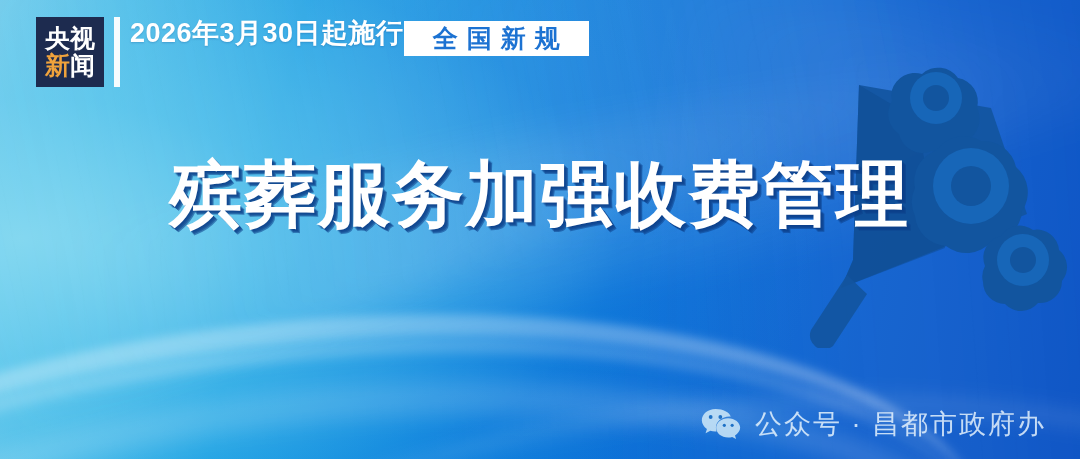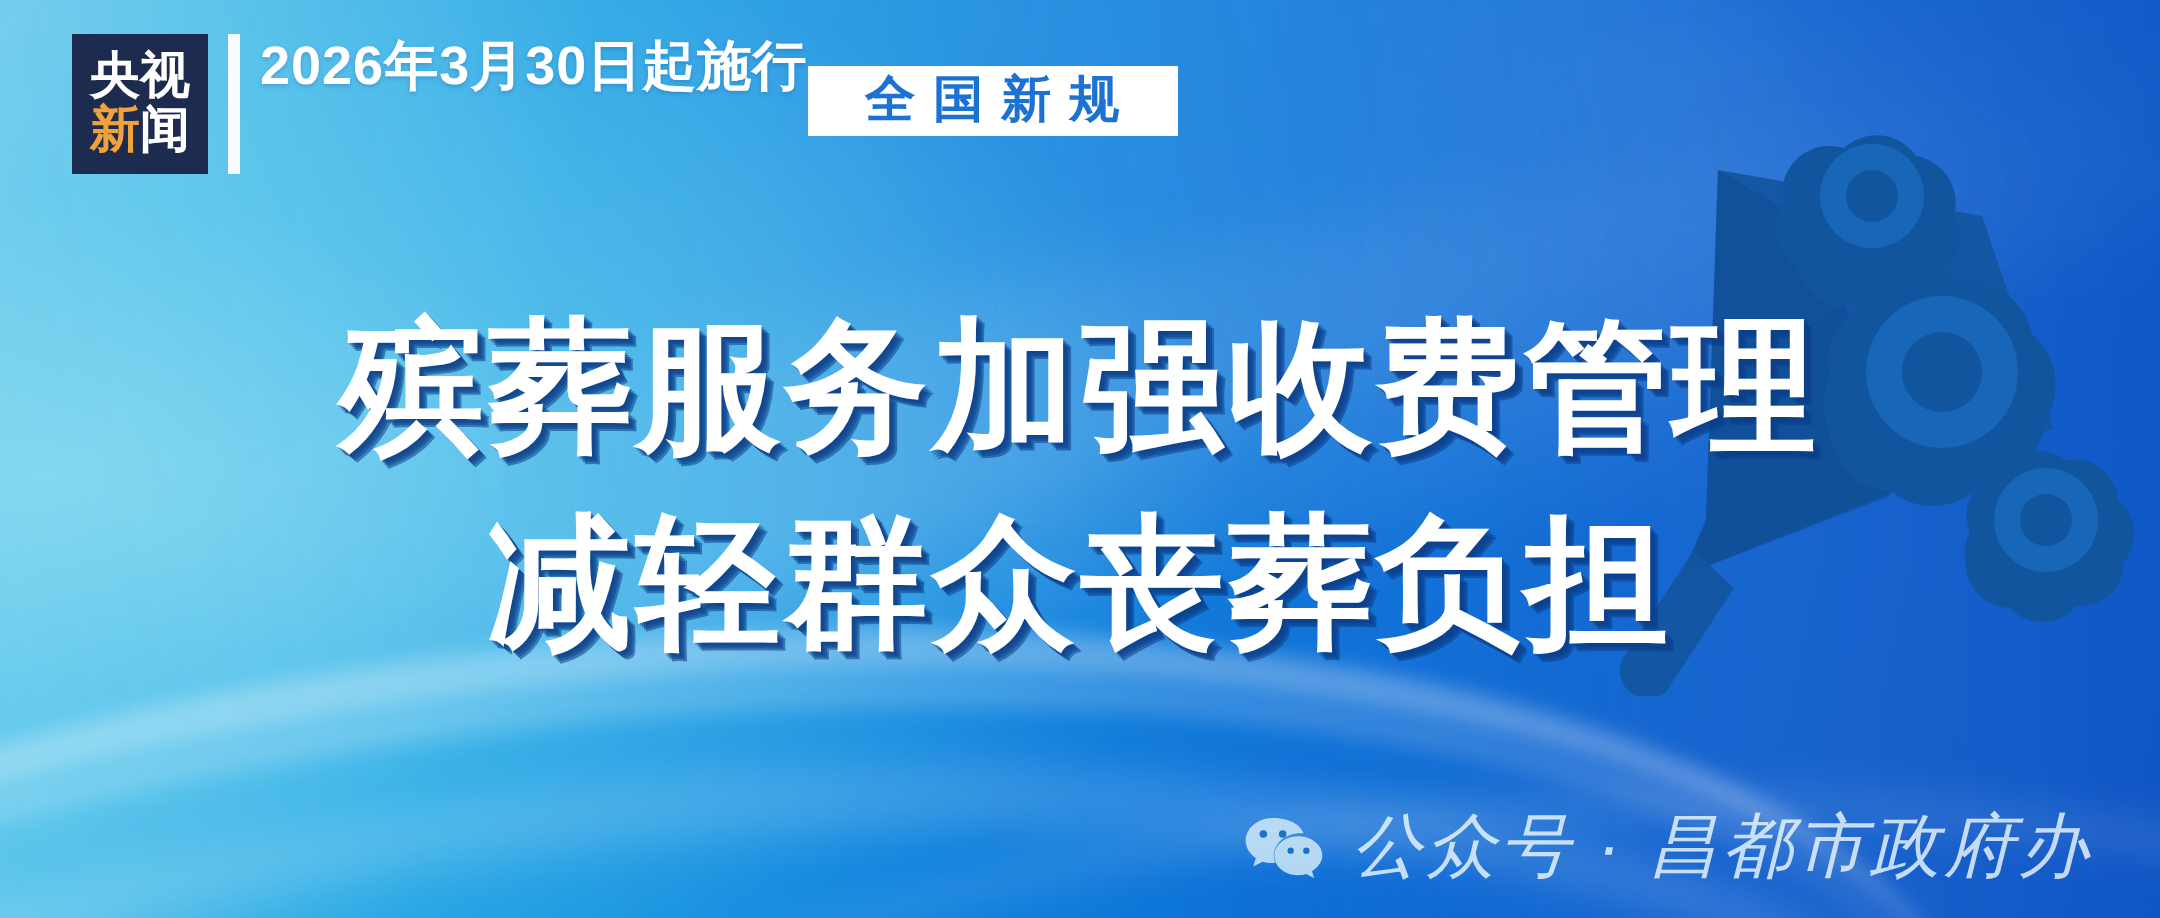--- a/index.html
+++ b/index.html
@@ -114,21 +114,21 @@
   .headline-date{
     color:#ffffff;
     font-weight:bold;
     font-size:27px;
     line-height:32px;
     letter-spacing:0.5px;
     white-space:nowrap;
     text-shadow:0 1px 2px rgba(10,60,130,.25);
   }
   .tag-banner{
-    margin-top:16px;
+    margin-top:4px;
     background:#ffffff;
     height:35px;
     display:inline-flex;align-items:center;justify-content:center;
     padding:12px 20px;
     align-self:flex-start;
   }
   .tag-banner span{
     color:#1c72d2;
     font-weight:bold;
     font-size:25px;
@@ -163,25 +163,24 @@
   .footer{
     position:absolute;right:34px;bottom:18px;
     display:flex;align-items:center;gap:14px;
   }
   .wechat-icon{
     width:40px;height:34px;flex:0 0 auto;opacity:.85;
   }
   .wechat-icon svg{width:100%;height:100%;display:block;}
   .footer-text{
     color:rgba(240,250,255,.80);
-    font-size:35px;
+    font-size:27px;
     letter-spacing:2px;
     line-height:1;
     white-space:nowrap;
-    font-style:italic;
   }
 </style>
 </head>
 <body>
 
 <div id="poster">
 
   <div class="streak streak-top-a"></div>
   <div class="streak streak-top-b"></div>
   <div class="streak streak-mid"></div>
@@ -263,21 +262,20 @@
       <div class="headline-date">2026年3月30日起施行</div>
       <div class="tag-banner">
         <span>全国新规</span>
       </div>
     </div>
 
   </div>
 
   <div class="title-block">
     <div class="title-line title-line-1">殡葬服务加强收费管理</div>
-    <div class="title-line title-line-2">减轻群众丧葬负担</div>
   </div>
 
   <div class="footer">
     <span class="wechat-icon">
       <svg viewBox="0 0 48 40" xmlns="http://www.w3.org/2000/svg">
         <g fill="#cfe9f9">
           <path d="M17.5,2 C8.2,2 1,8.2 1,15.6 c0,4.2 2.4,7.9 6.1,10.4 l-1.6,5.1 5.7,-2.9 c1.9,0.5 3.9,0.8 6.0,0.8 0.5,0 1.0,0 1.5,-0.1 -0.5,-1.4 -0.8,-2.9 -0.8,-4.4 0,-7.4 7.2,-13.4 16.1,-13.4 0.6,0 1.1,0 1.7,0.1 C34.1,5.9 26.6,2 17.5,2 Z"></path>
           <circle cx="11.6" cy="11.6" r="2.3" fill="#1b6fc3"></circle>
           <circle cx="23.2" cy="11.6" r="2.3" fill="#1b6fc3"></circle>
           <path d="M47,24.6 C47,18.2 40.5,13 32.6,13 C24.6,13 18.2,18.2 18.2,24.6 C18.2,31.1 24.6,36.3 32.6,36.3 c1.7,0 3.3,-0.2 4.8,-0.7 l4.7,2.5 -1.3,-4.2 C44,31.7 47,28.4 47,24.6 Z"></path>

